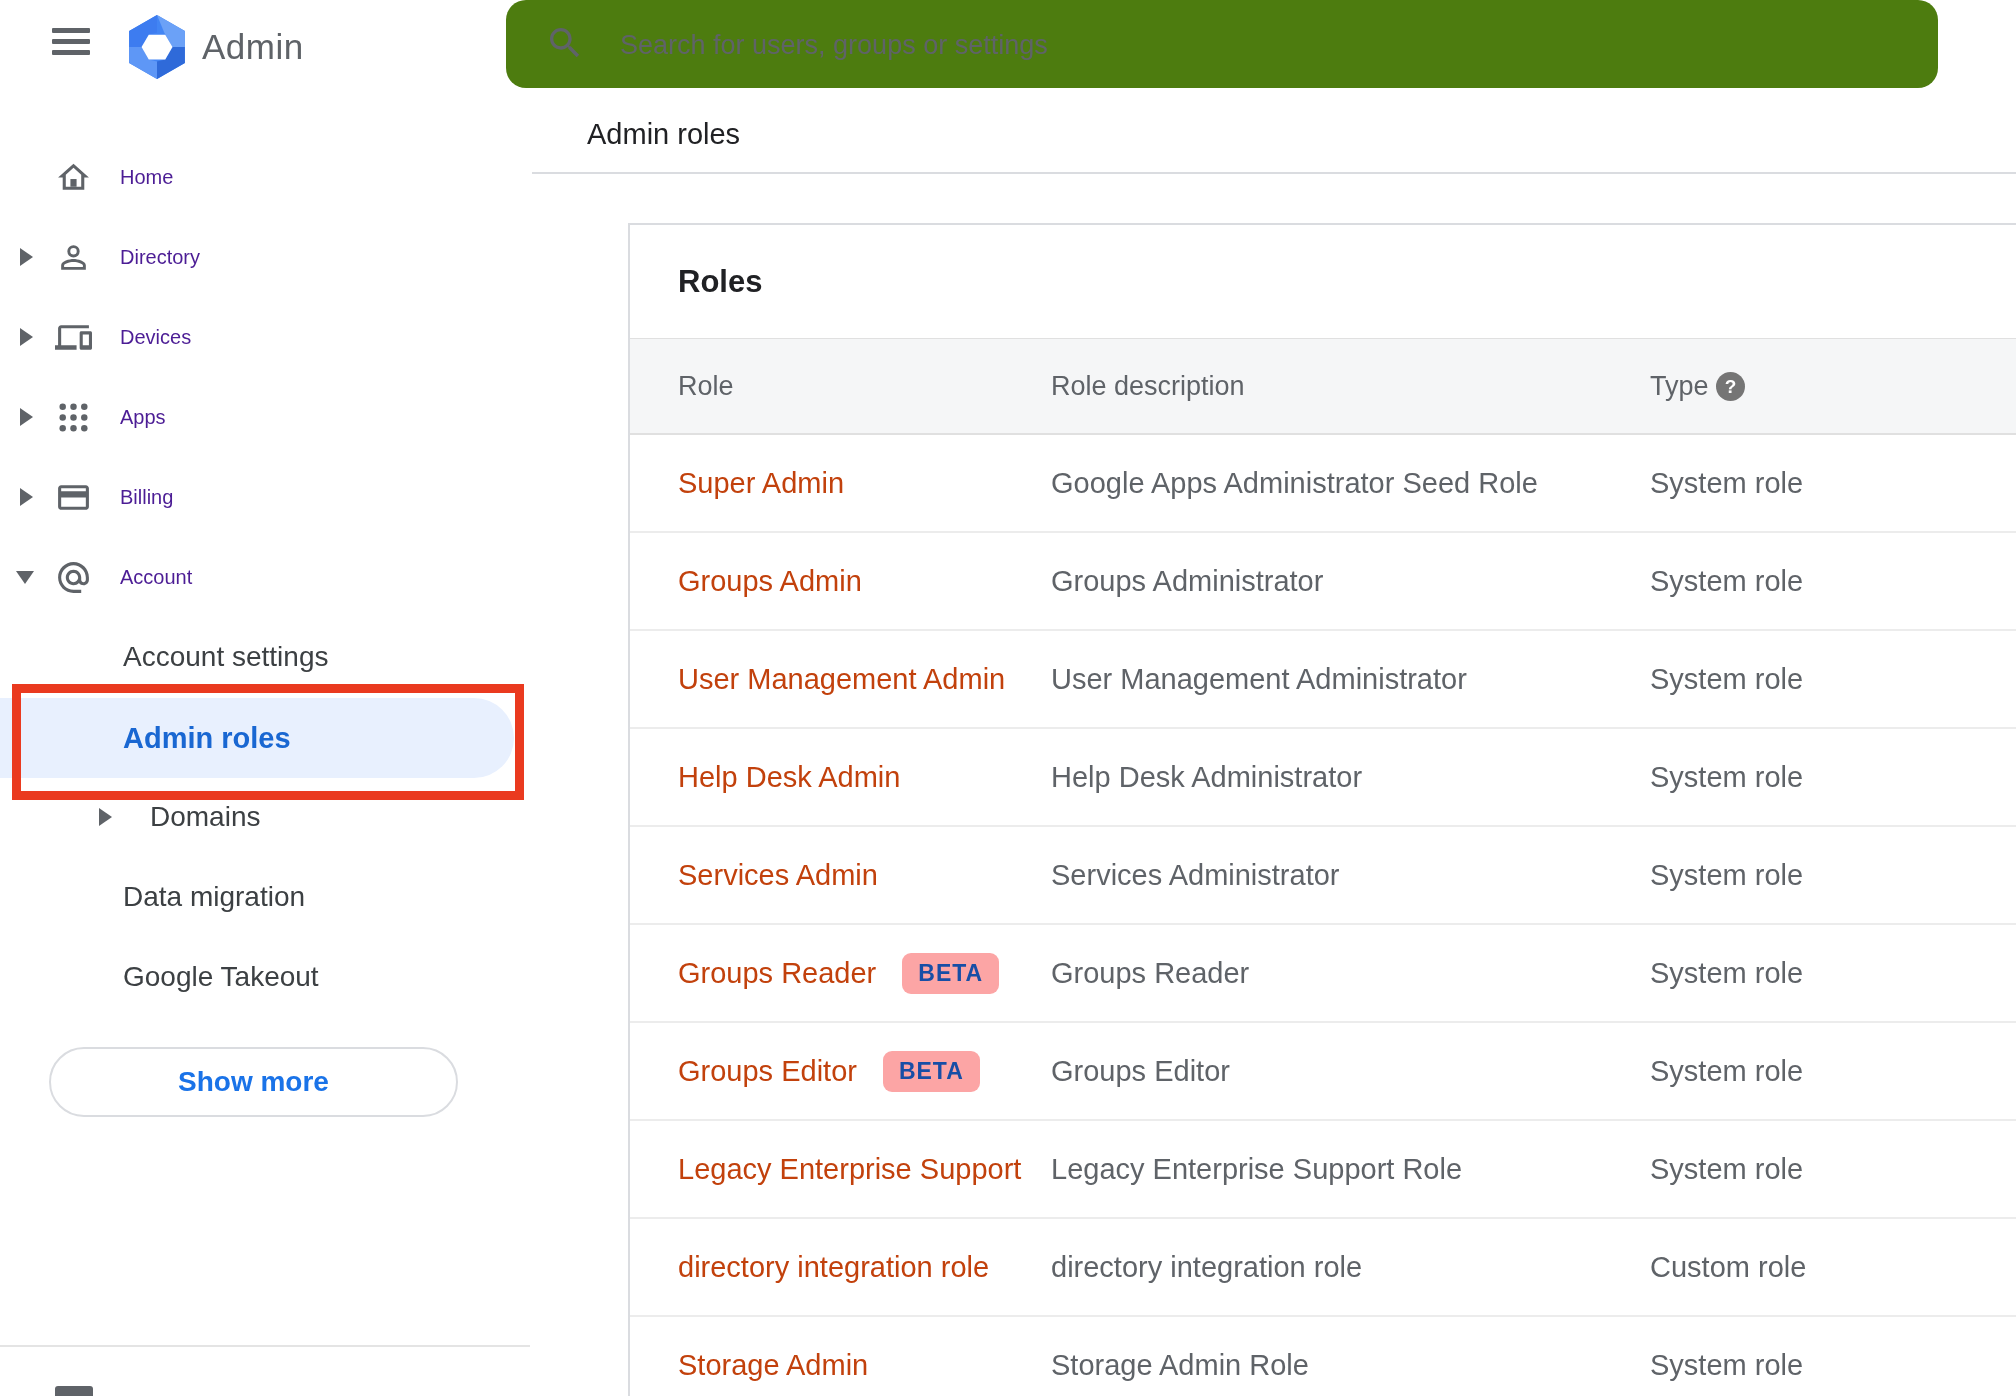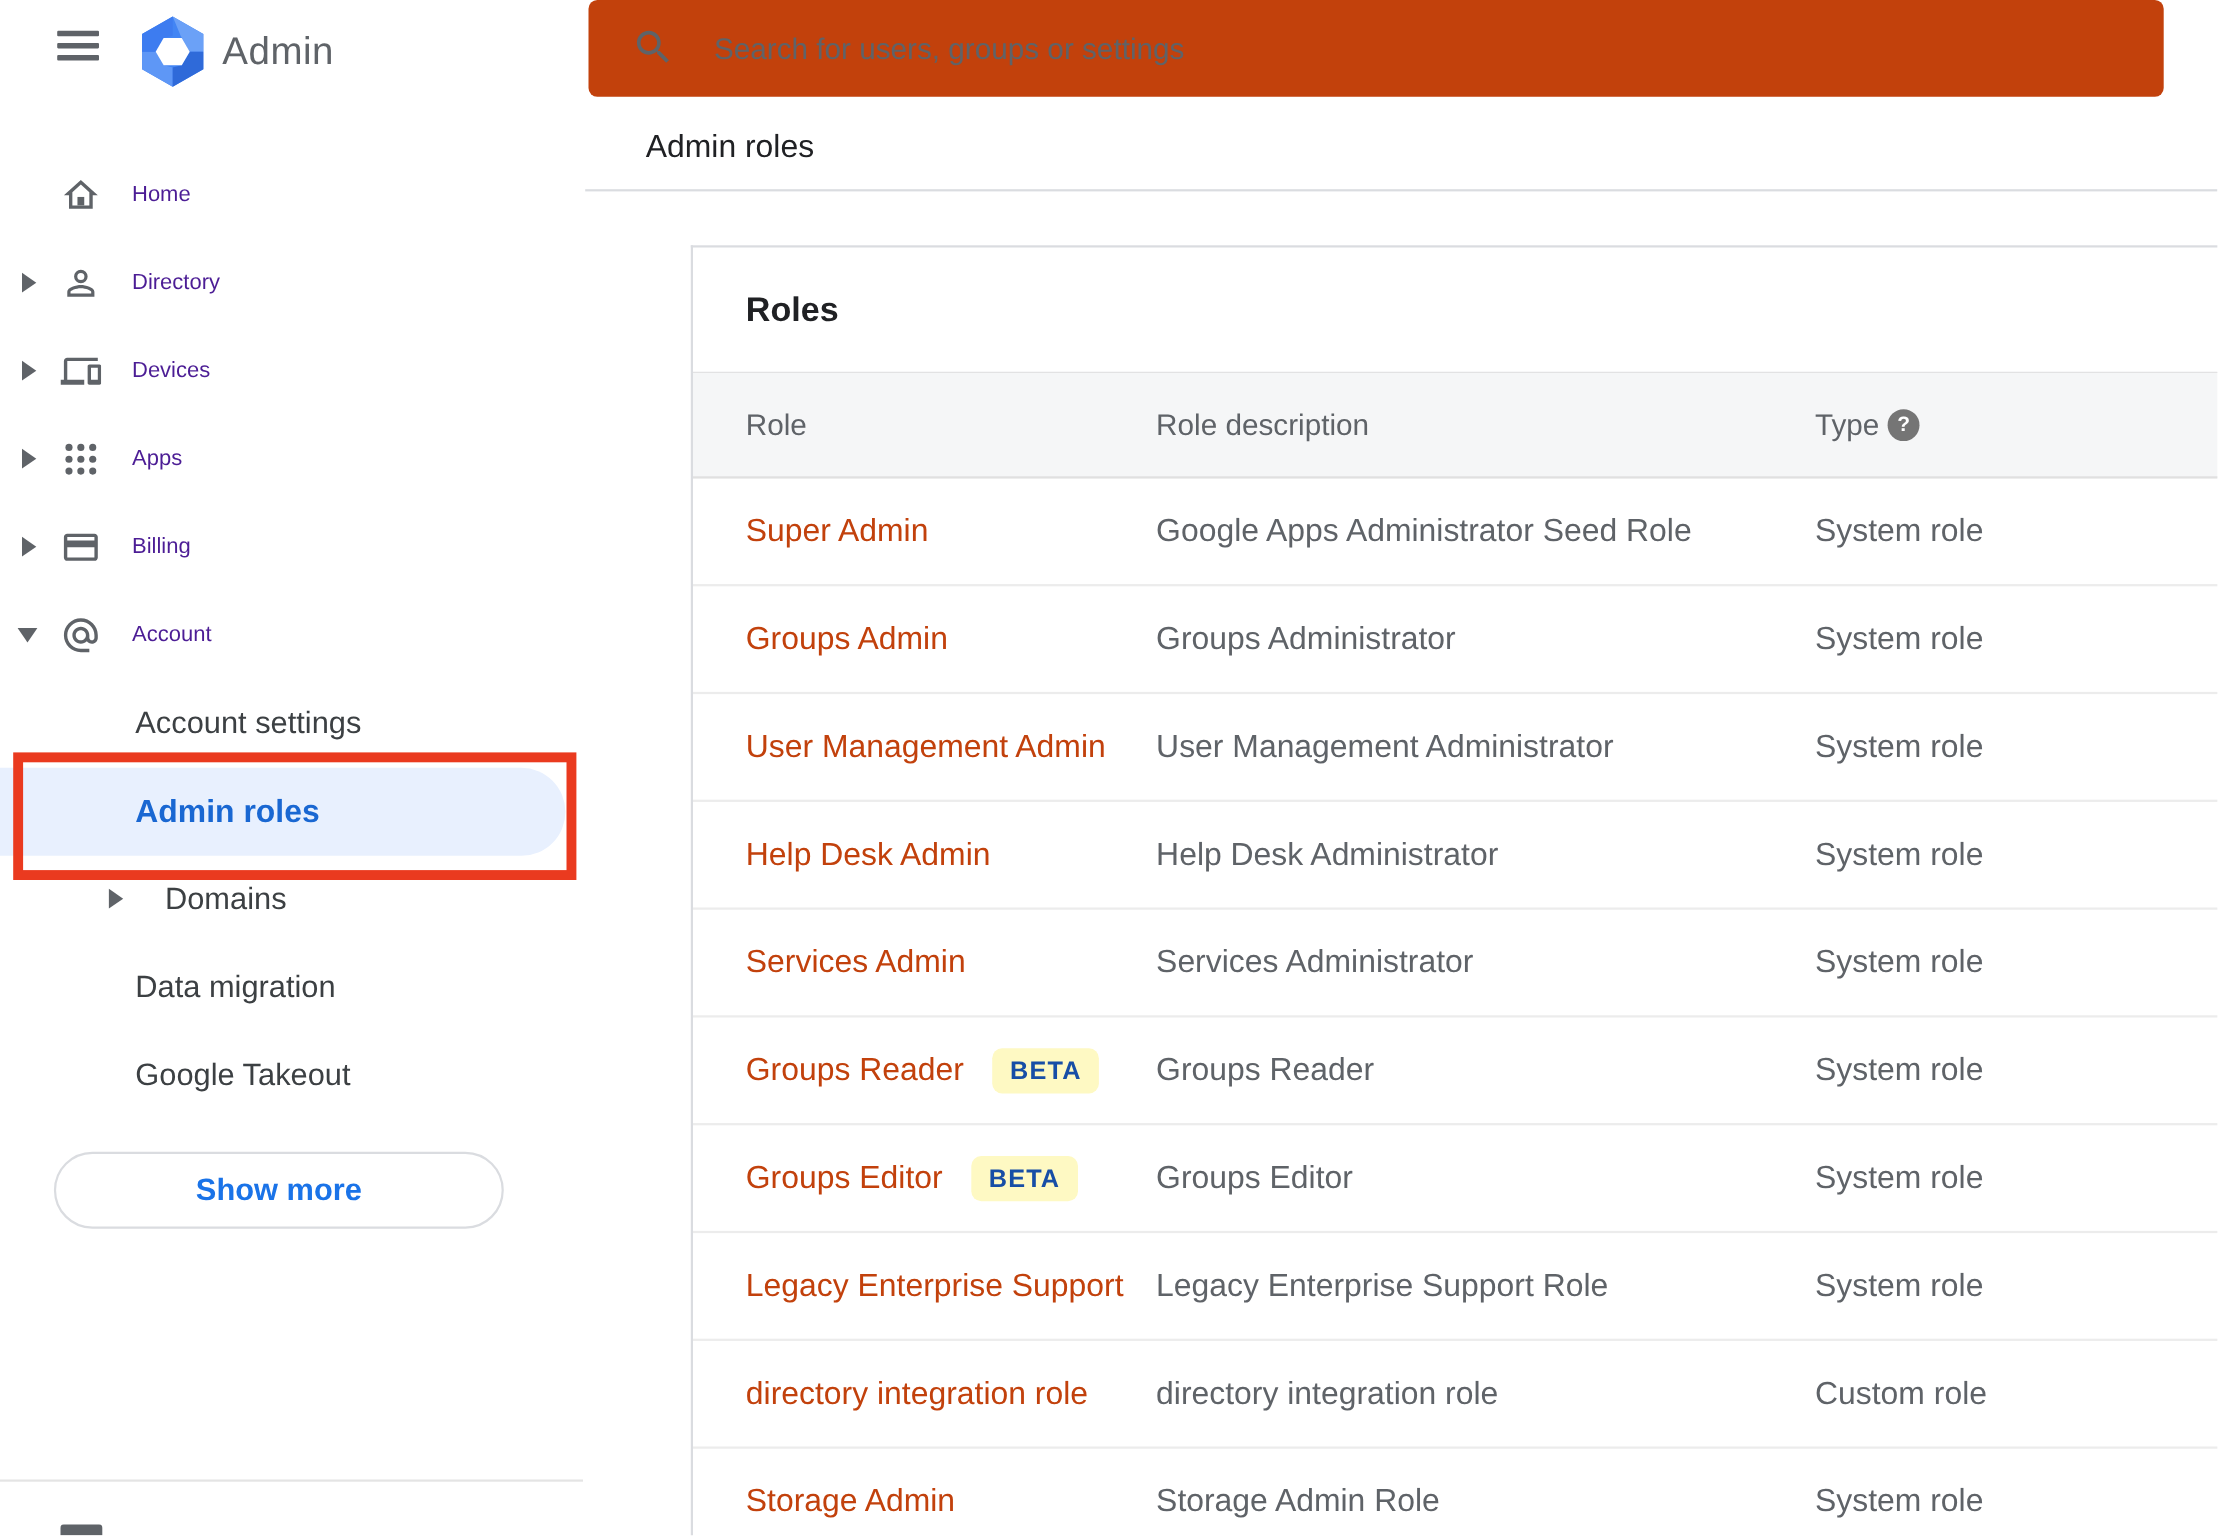--- a/index.html
+++ b/index.html
@@ -4,21 +4,21 @@
 <style>
   html,body{margin:0;padding:0;background:#fff;}
   .canvas{position:relative;width:2016px;height:1396px;overflow:hidden;
           font-family:"Liberation Sans","DejaVu Sans",sans-serif;color:#202124;background:#fff;}
   
   .hamburger{position:absolute;left:52px;top:28px;width:38px;height:27px;cursor:pointer;}
   .hamburger .bar{position:absolute;left:0;width:38px;height:4.5px;background:#5f6368;border-radius:1px;}
   .hamburger .b1{top:0;} .hamburger .b2{top:11px;} .hamburger .b3{top:22px;}
   .logo{position:absolute;left:126px;top:14px;width:62px;height:66px;}
   .brand{position:absolute;left:202px;top:27px;font-size:35px;color:#5f6368;letter-spacing:.5px;}
-  .searchbar{position:absolute;left:535px;top:0;width:1432px;height:88px;background:#c2410c;border-radius:8px;}
+  .searchbar{position:absolute;left:506px;top:0;width:1432px;height:88px;background:#4d7c0f;border-radius:20px;}
   .search-icon{position:absolute;left:39px;top:23px;width:40px;height:40px;fill:#5f6368;}
   .search-input{position:absolute;left:112px;top:0;width:1240px;height:88px;border:none;outline:none;background:transparent;
                 font-family:inherit;font-size:27px;color:#202124;}
   .search-input::placeholder{color:#5f6368;opacity:1;}
   .breadcrumb{position:absolute;left:587px;top:118px;font-size:29px;color:#202124;}
   .top-divider{position:absolute;left:532px;top:172px;width:1484px;height:2px;background:#dadce0;}
   
   .nav-item{position:absolute;left:0;width:512px;height:80px;cursor:pointer;}
   .nav-item .arrow-right{position:absolute;left:20px;top:31px;width:0;height:0;
        border-top:9px solid transparent;border-bottom:9px solid transparent;border-left:13px solid #5f6368;}
@@ -55,21 +55,21 @@
   .th{position:absolute;top:0;height:94px;display:flex;align-items:center;font-size:27px;color:#5f6368;}
   .th-role{left:48px;} .th-desc{left:421px;} .th-type{left:1020px;}
   .help-icon{position:absolute;left:1086px;top:33px;width:29px;height:29px;border-radius:50%;background:#757575;
         color:#fff;font-size:19px;font-weight:bold;display:flex;align-items:center;justify-content:center;cursor:pointer;}
   .trow{position:relative;height:98px;border-bottom:2px solid #ececec;box-sizing:border-box;}
   .cell{position:absolute;top:0;height:96px;display:flex;align-items:center;}
   .role-cell{left:48px;}
   .desc-cell{left:421px;font-size:29px;color:#5f6368;}
   .type-cell{left:1020px;font-size:29px;color:#5f6368;}
   .role-link{font-size:29px;color:#c2410c;text-decoration:none;cursor:pointer;}
-  .beta-badge{margin-left:26px;background:#fef9c3;color:#174ea6;font-size:23px;font-weight:bold;
+  .beta-badge{margin-left:26px;background:#fca5a5;color:#174ea6;font-size:23px;font-weight:bold;
         letter-spacing:1px;padding:7px 16px;border-radius:9px;}
 </style>
 </head>
 <body>
 
 <div class="canvas">
 
   <div class="hamburger">
     <div class="bar b1"></div>
       <div class="bar b2"></div>

